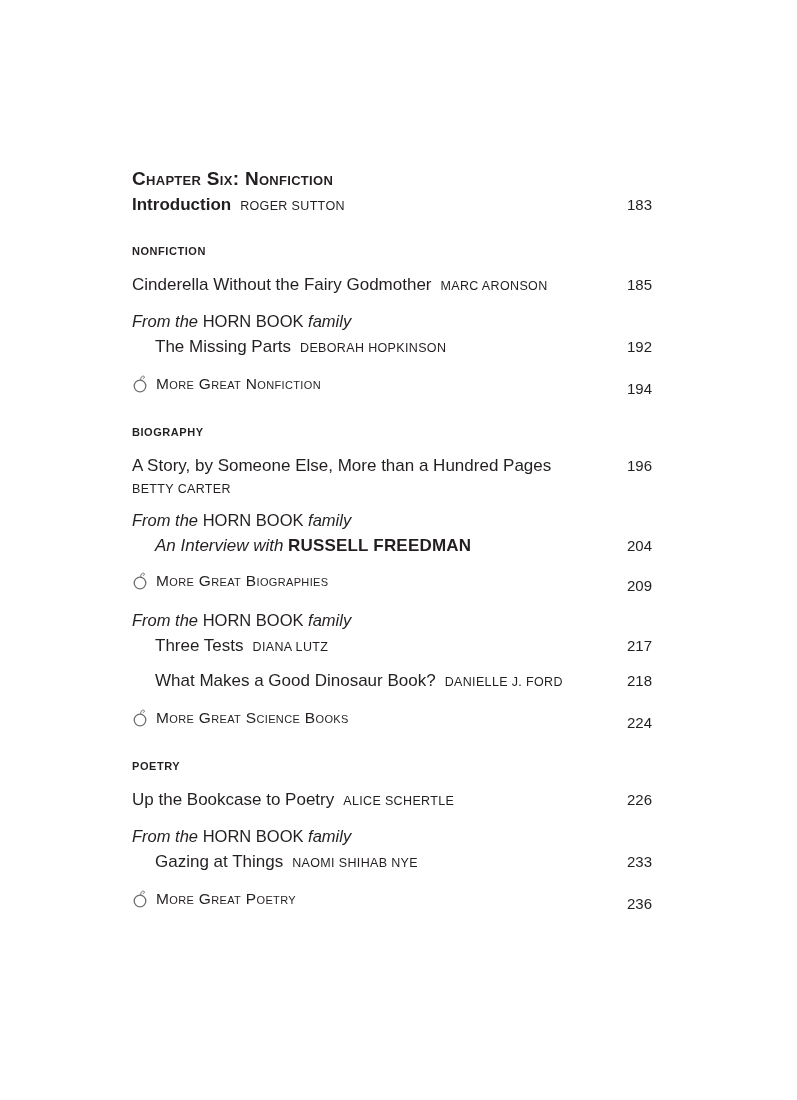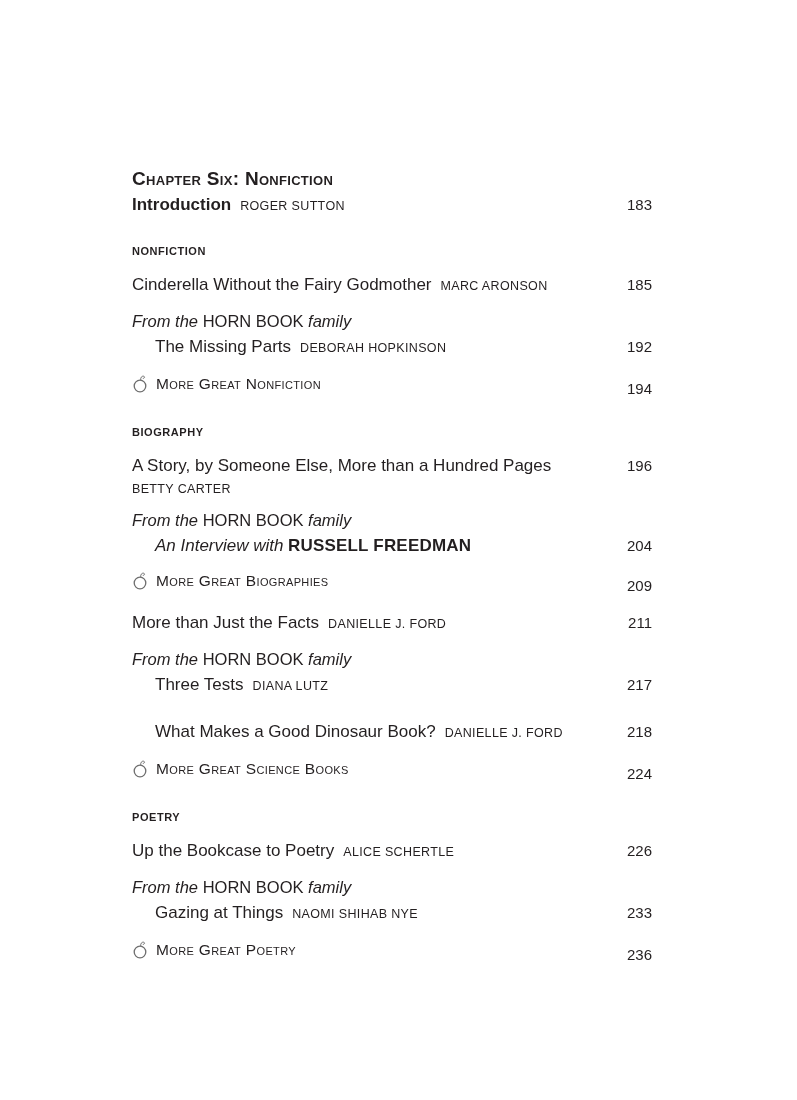--- a/index.html
+++ b/index.html
@@ -53,21 +53,21 @@
   .section-label.first { margin-top:23px; }
   .feature { margin-top:12px; }
   .from-row {
     font-size:16.5px;
     line-height:25px;
     margin-top:10px;
   }
   .it { font-style:italic; }
   .brand { font-style:normal; }
   .sub { padding-left:23px; }
-  .sub.spaced { margin-top:20px; }
+  .sub.spaced { margin-top:8px; }
   .subject-bold { font-weight:700; letter-spacing:.2px; }
   .more { margin-top:10px; }
   .more-left { display:inline-flex; align-items:center; }
   .icon { display:inline-block; margin-right:7px; }
   .icon svg { display:block; }
   .more-label {
     font-variant:small-caps;
     font-size:15.5px;
     letter-spacing:.35px;
   }
@@ -147,26 +147,20 @@
             <path d="M8.8 7.2 C8.2 4.8 9.8 2.8 11.6 3.2 C13.1 3.6 12.7 5.6 10.8 5.3" fill="none" stroke="#6e6e6e" stroke-width="1"></path>
           </svg>
         </span>
         <span class="more-label">More Great Biographies</span>
       </span>
       <span class="page-num">209</span>
     </div>
   </div>
 
   <div>
-    <div class="row feature">
-      <span class="left">
-        <span class="title">More than Just the Facts</span><span class="author">DANIELLE J. FORD</span>
-      </span>
-      <span class="page-num">211</span>
-    </div>
     <div class="from-row">
       <span class="it">From the</span>
       <span class="brand">HORN BOOK</span>
       <span class="it">family</span>
     </div>
     <div class="row sub">
       <span class="left">
         <span class="title">Three Tests</span><span class="author">DIANA LUTZ</span>
       </span>
       <span class="page-num">217</span>

